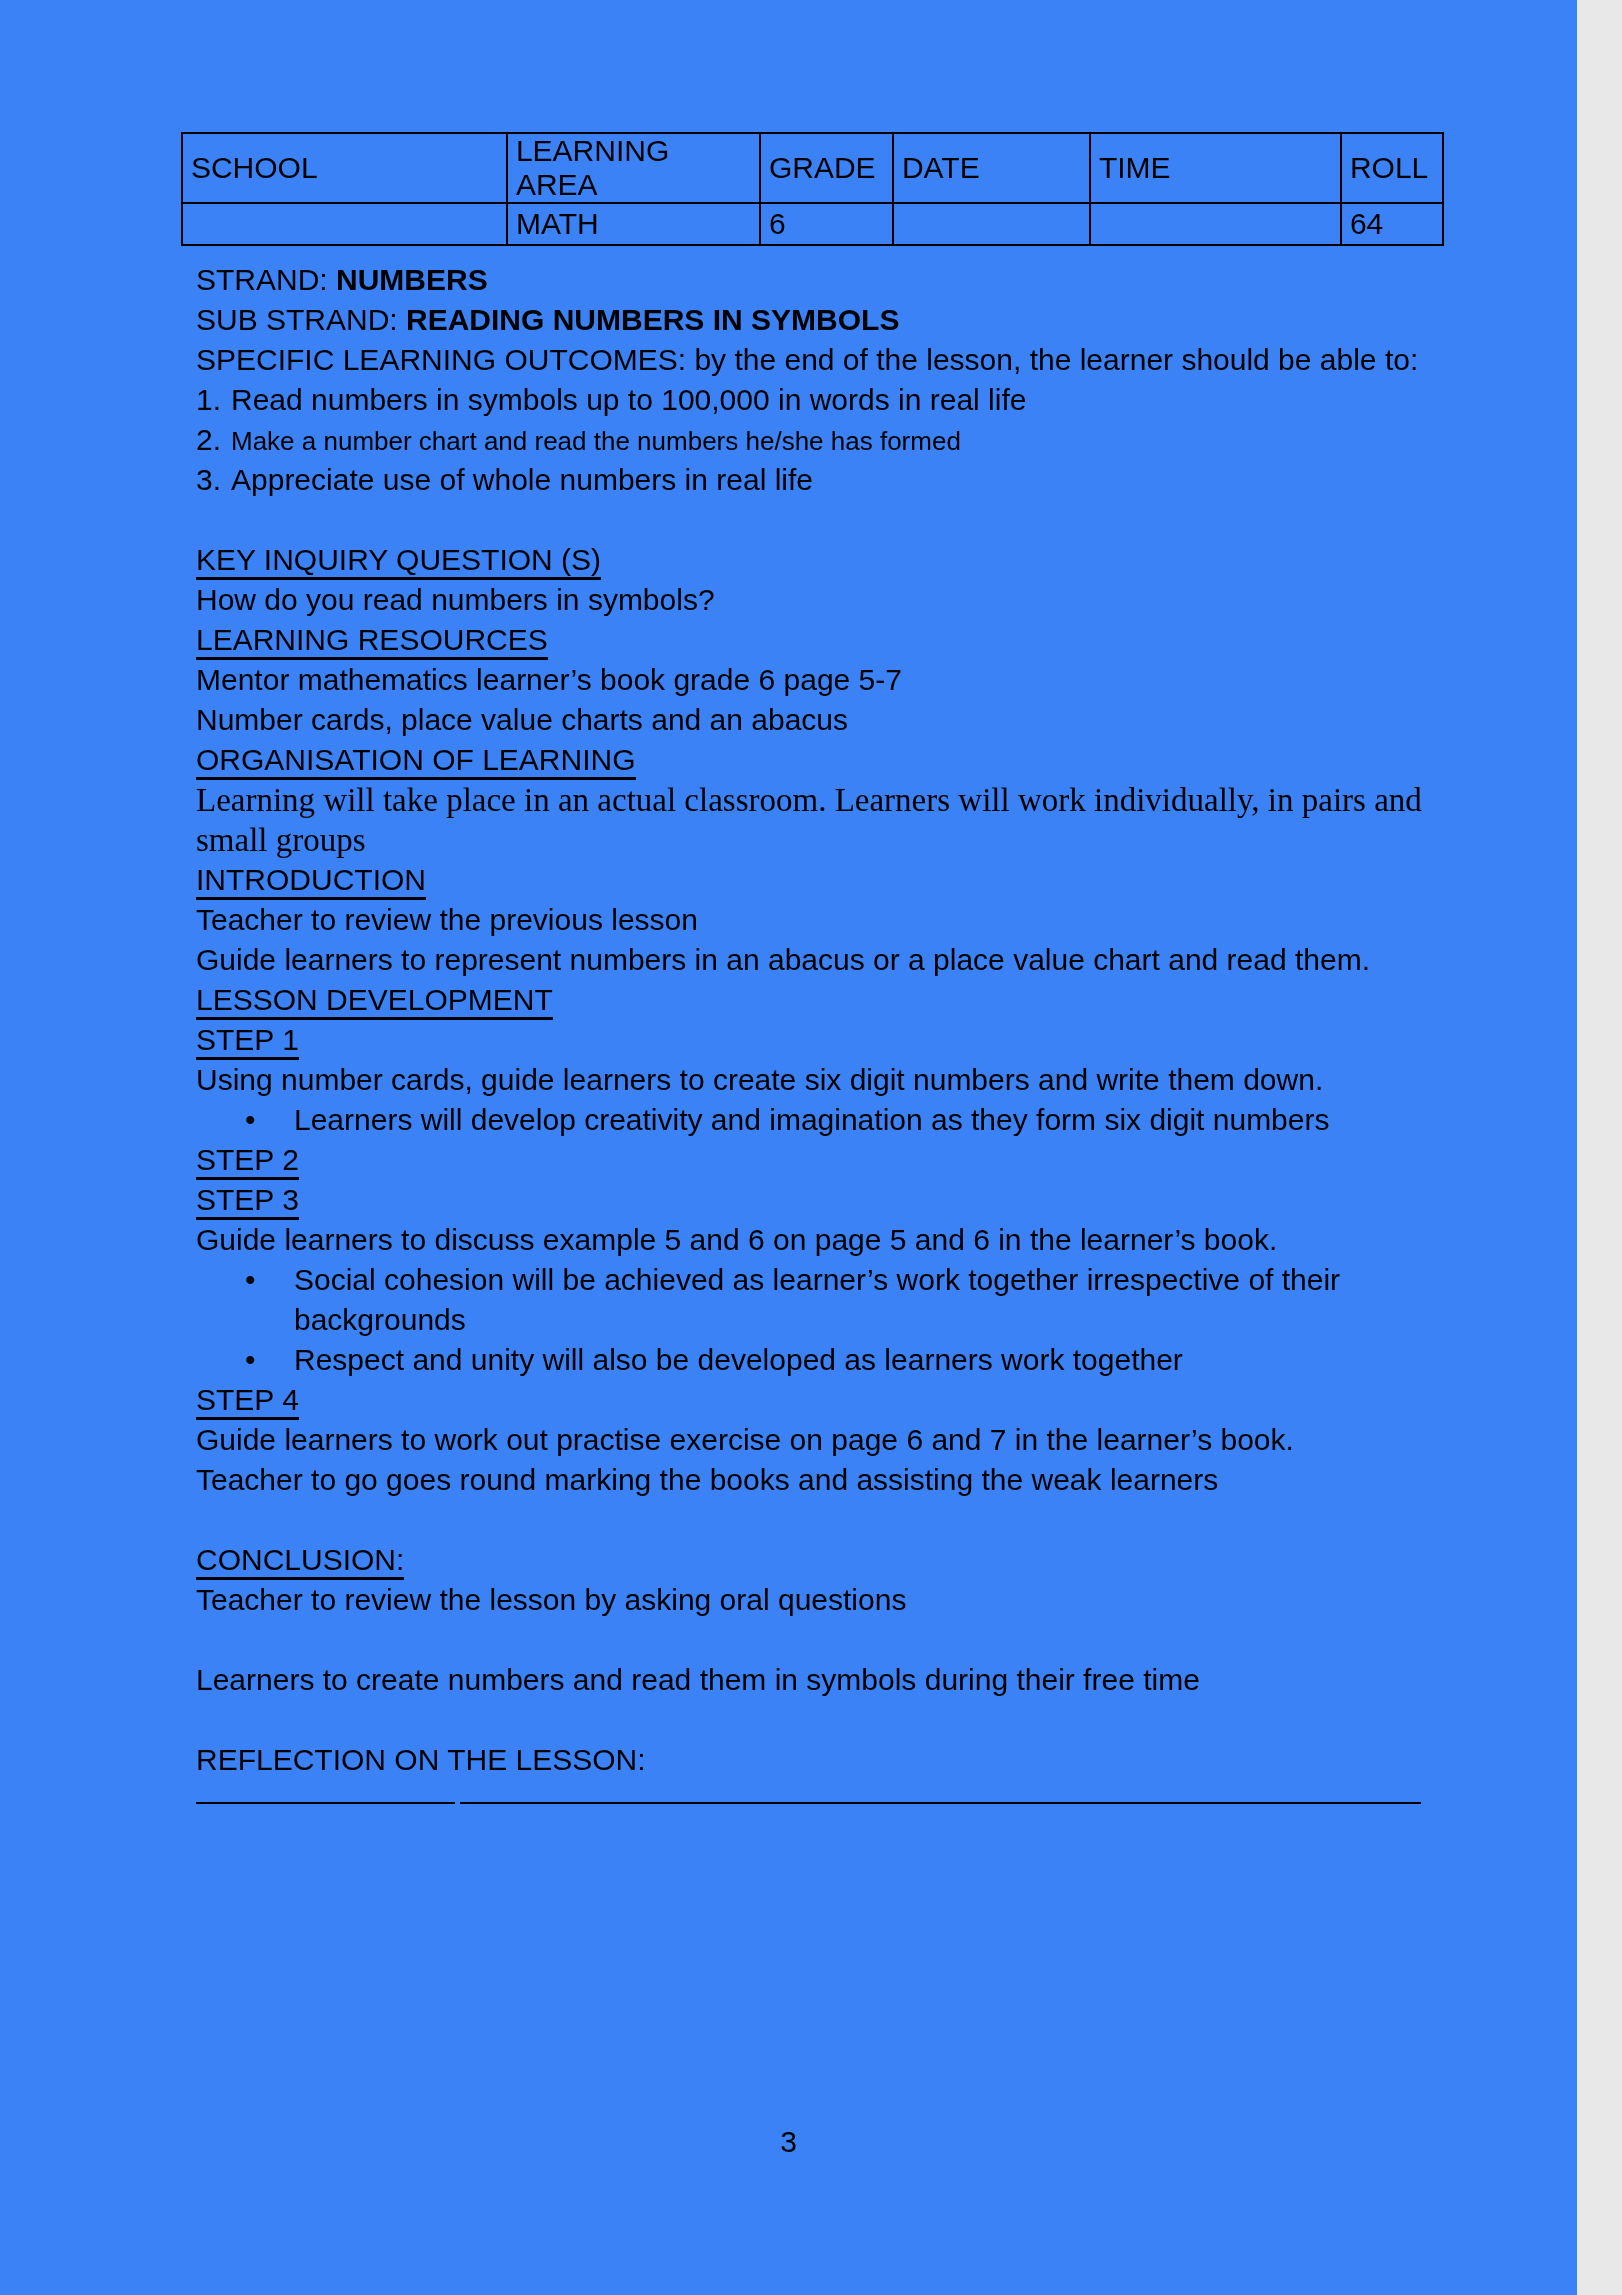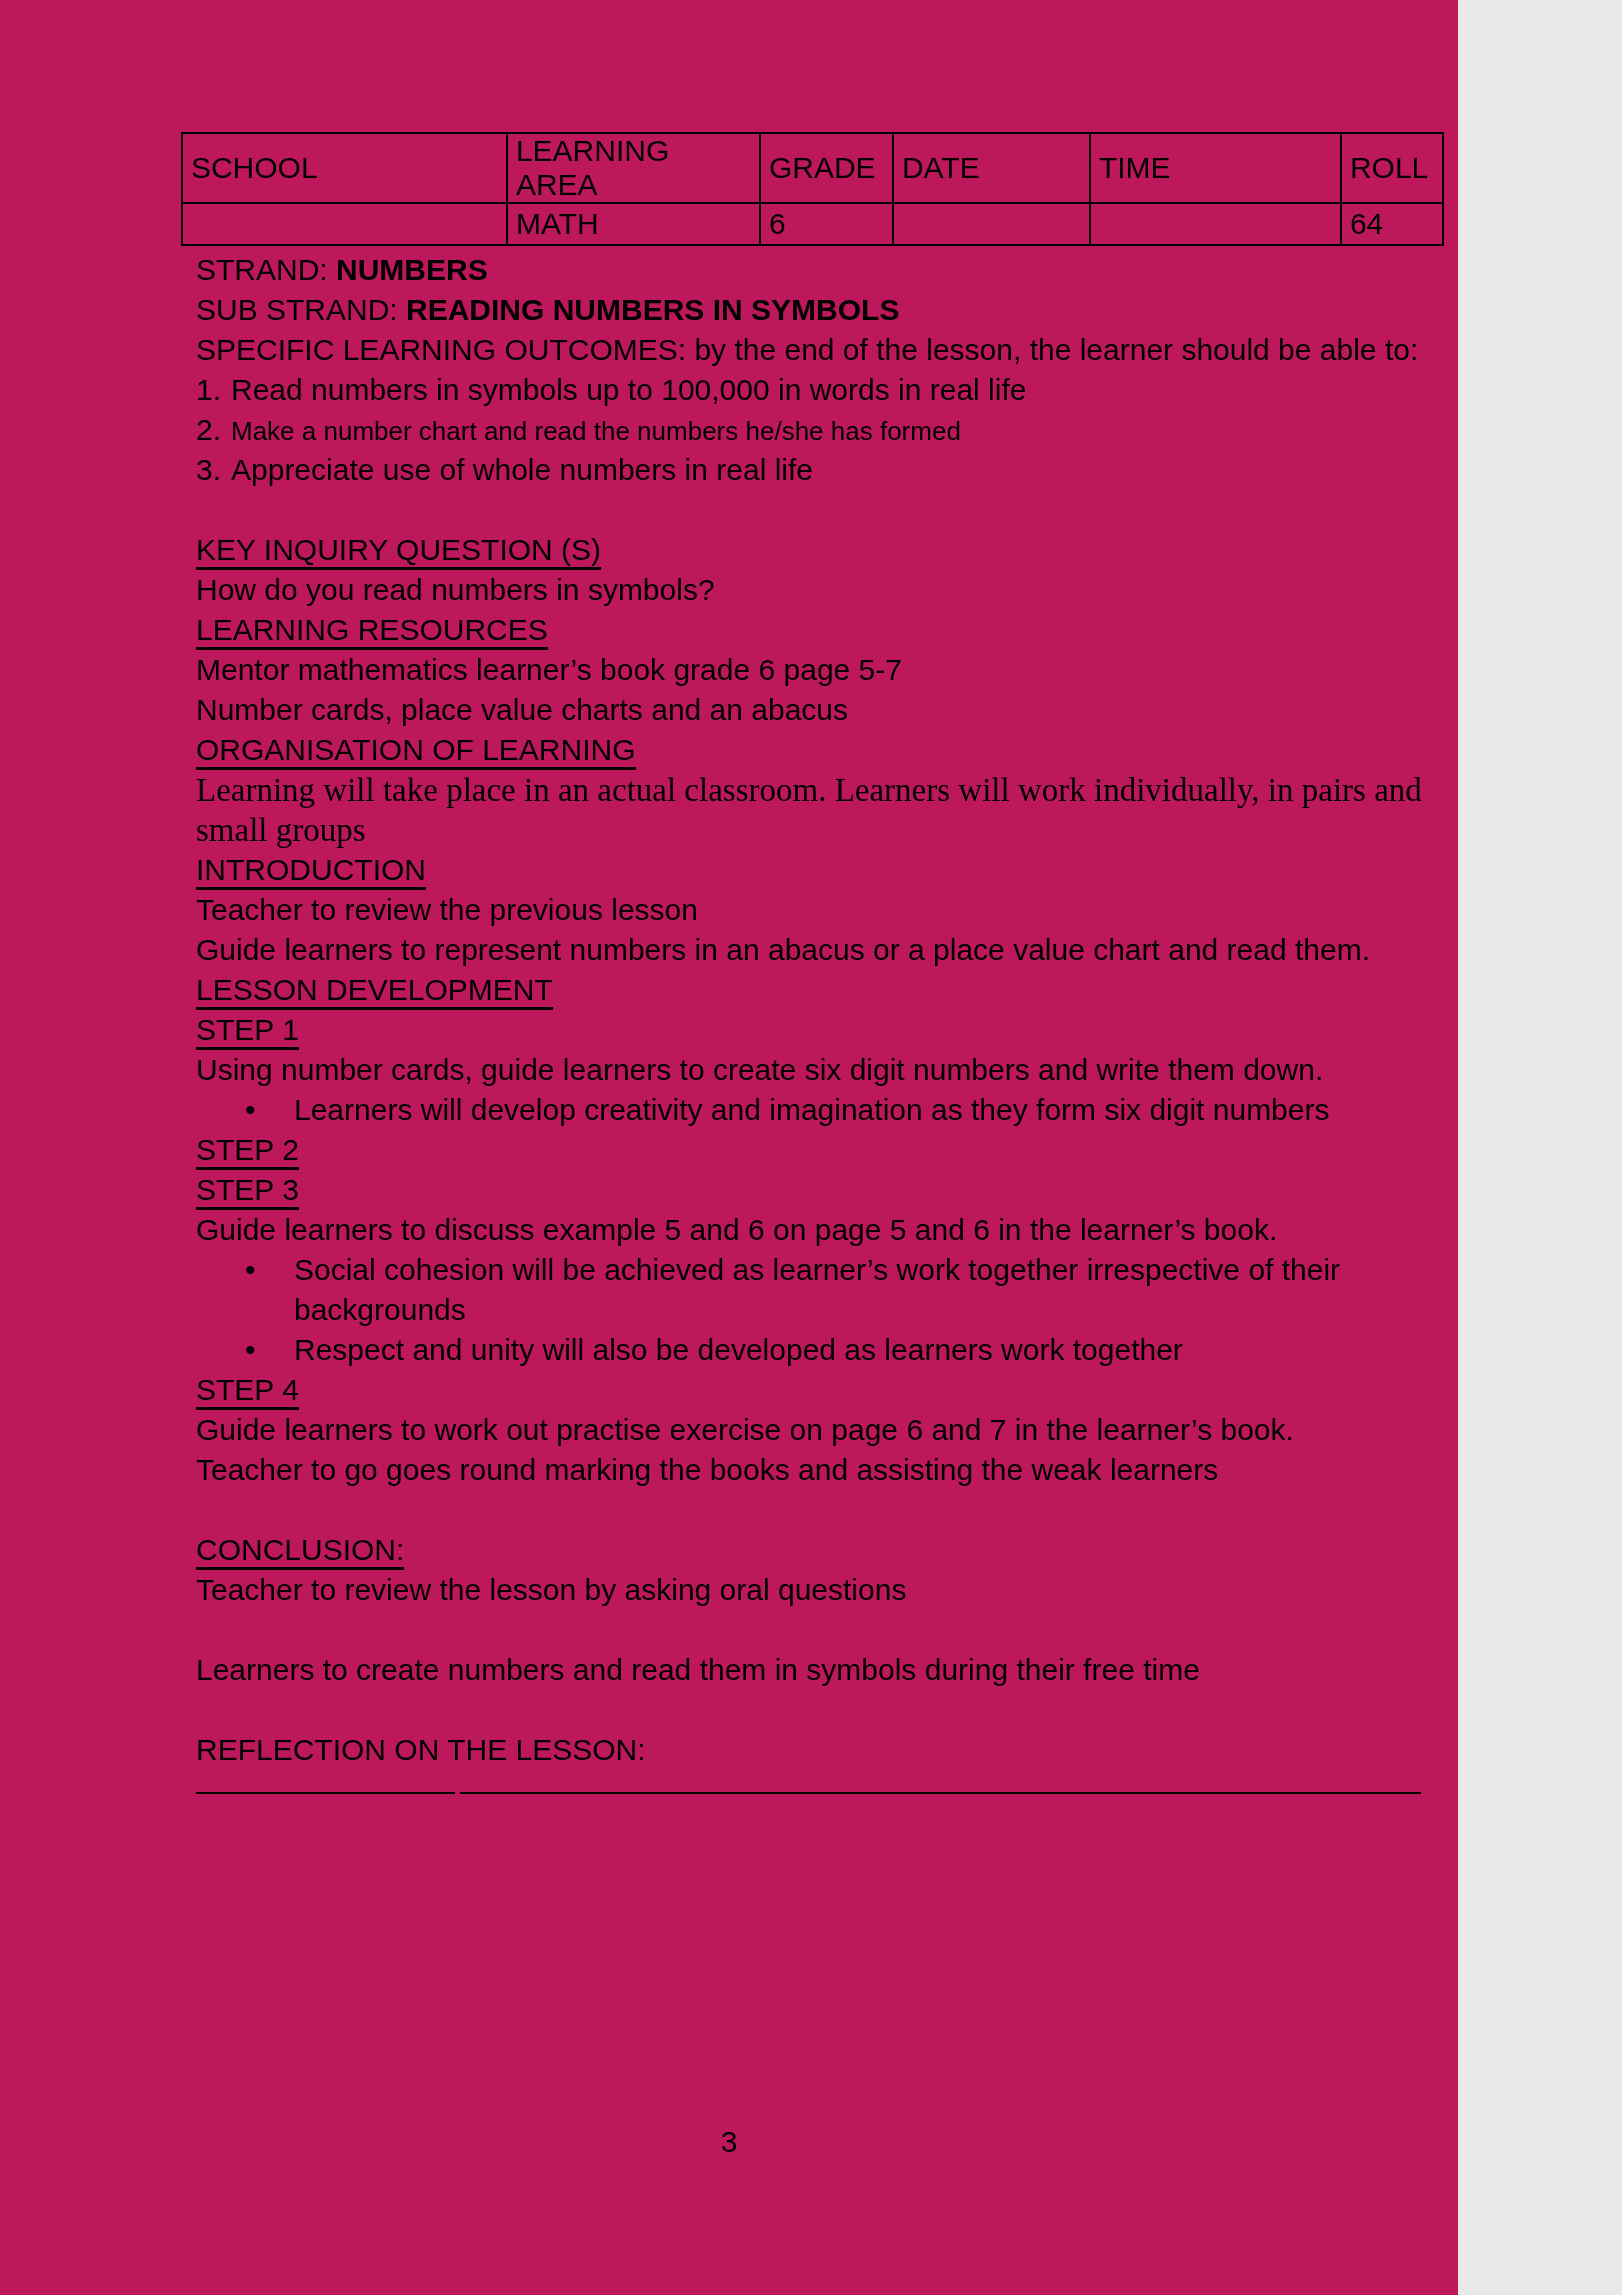--- a/index.html
+++ b/index.html
@@ -1,19 +1,19 @@
 <!DOCTYPE html>
 <html style="font-size:10.5px"><head>
 <meta charset="utf-8">
 <style>
   html,body{margin:0;padding:0;background:#e8e8e8;}
   .page{
     position:relative;
-    width:1458px;height:2295px;
-    background:#be185d;
+    width:1577px;height:2295px;
+    background:#3b82f6;
     color:#000;
     font-family:"Liberation Sans",sans-serif;
     overflow:hidden;
   }
   .content{position:absolute;left:196px;top:132px;width:1230px;}
 
   
   table.hdr{
     border-collapse:collapse;
     table-layout:fixed;
@@ -27,21 +27,21 @@
     text-align:left;
     padding:0 3.9px 0 7.9px;
     font-size:30px;
     vertical-align:middle;
     overflow:hidden;
   }
   .hdr th{height:37px;border-bottom:2.6px solid #000;}
   .hdr td{height:40px;}
 
   
-  .lines{margin-top:4px;}
+  .lines{margin-top:14px;}
   .line{height:40px;line-height:40px;font-size:30px;white-space:nowrap;}
   .line.serif{font-family:"Liberation Serif",serif;font-size:33px;}
   .line.blt{padding-left:49px;}
   .line.cont{padding-left:98px;}
   .b{font-weight:bold;}
   .u{border-bottom:3.3px solid #000;padding-bottom:1px;}
   .sm{font-size:26px;}
   .marker{display:inline-block;width:35px;}
   .bul{display:inline-block;width:49px;}
 

